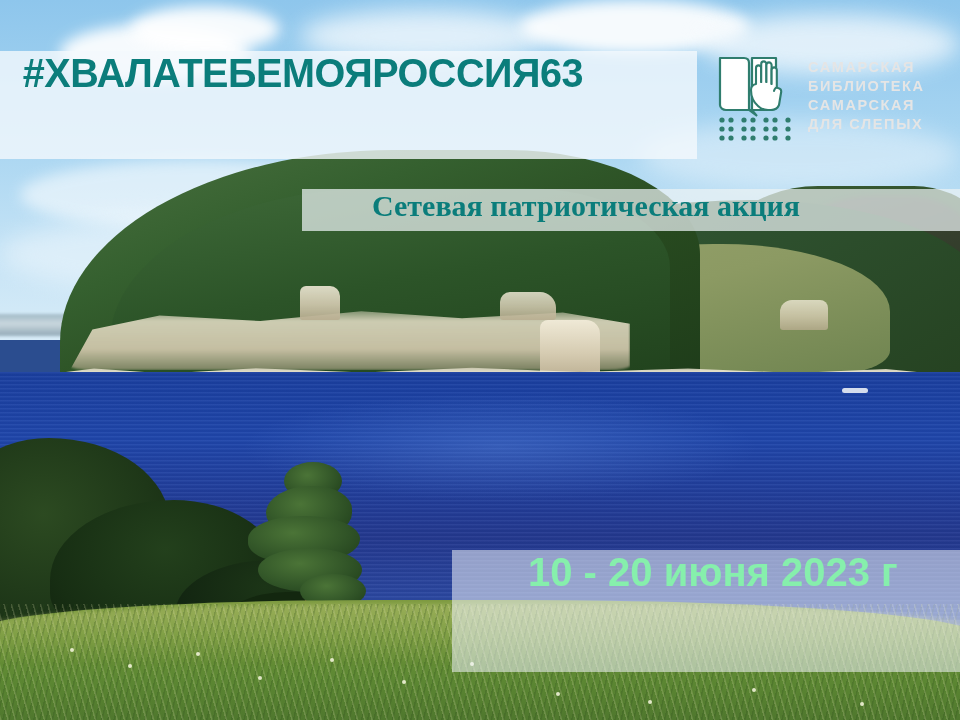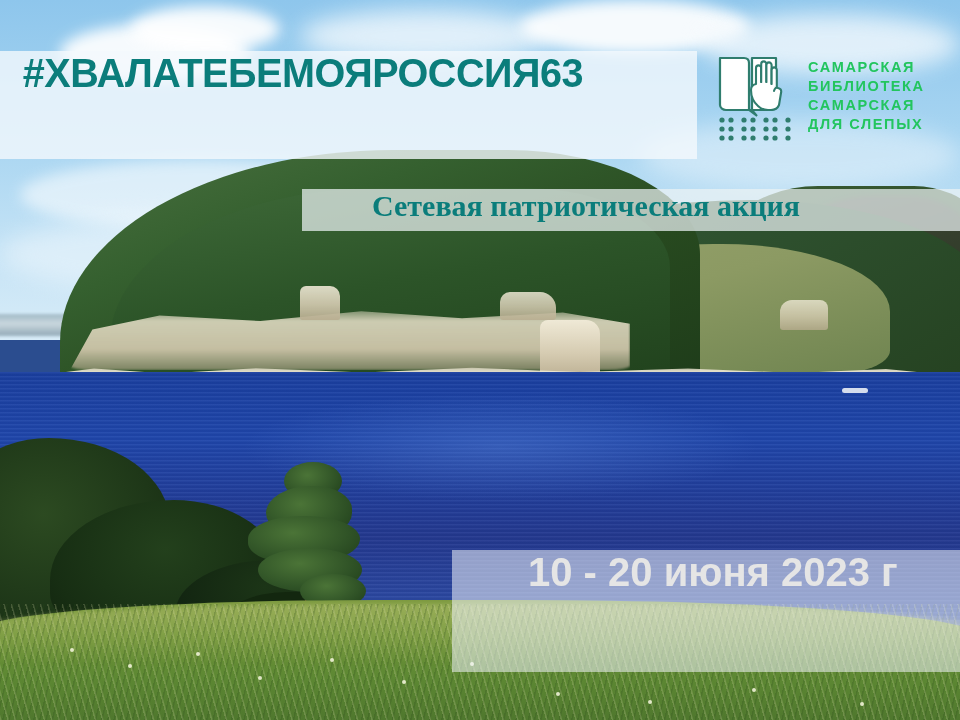--- a/index.html
+++ b/index.html
@@ -201,36 +201,36 @@
     font-weight:bold;
     white-space:nowrap;
     margin-left:70px;
   }
 
   .banner-date{
     left:452px;top:550px;width:508px;height:122px;
     background:rgba(240,244,250,.55);
   }
   .date-text{
-    color:#e5e5e5;
+    color:#86efac;
     font-size:40px;
     font-weight:bold;
     white-space:nowrap;
     margin-left:76px;
   }
 
   
   .logo{
     position:absolute;left:714px;top:46px;width:240px;height:100px;
     display:flex;align-items:center;gap:10px;
   }
   .logo-mark{position:relative;width:84px;height:96px;flex:0 0 auto;}
   .logo-words{
     display:flex;flex-direction:column;justify-content:center;
-    color:#22c55e;font-size:14.5px;font-weight:bold;
+    color:#e5e5e5;font-size:14.5px;font-weight:bold;
     letter-spacing:1.6px;line-height:1.30;
   }
   .logo-words span{white-space:nowrap;}
 </style>
 </head>
 <body>
 
 <div class="poster">
 
   <div class="photo">

